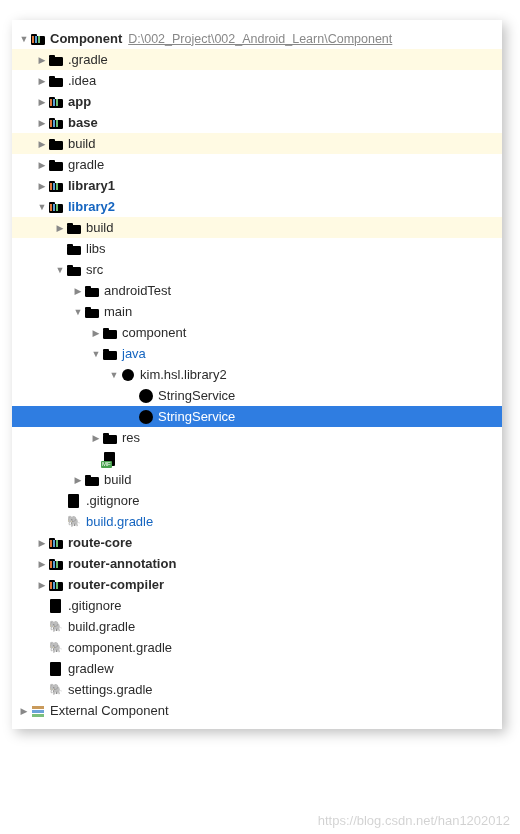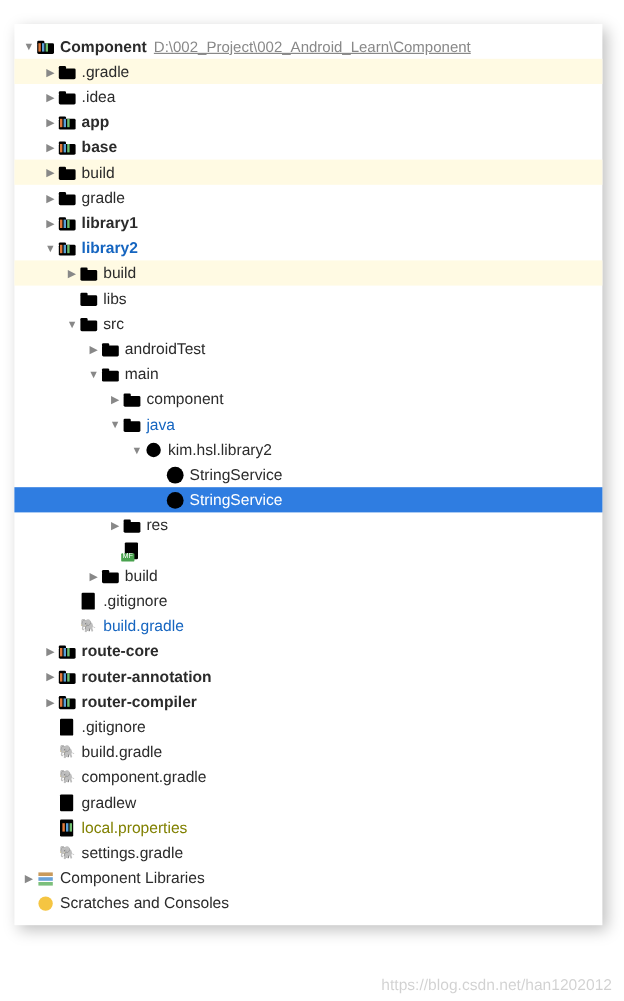--- a/index.html
+++ b/index.html
@@ -454,57 +454,34 @@
   <span class="sp" style="width:36px"></span>
   <span class="icon i-file-grey">
         <svg width="16" height="16">
           <use href="#file"></use>
         </svg>
       </span>
   <span class="label">gradlew</span>
 </div>
 
 
-<div class="row">
-  <span class="sp" style="width:36px"></span>
-  <span class="icon" style="position:relative">
-    <svg width="16" height="16">
-          <use href="#file"></use>
-        </svg>
-    <span class="stripes" style="left:4px;top:4px">
-          <i></i>
-          <i></i>
-          <i></i>
-        </span>
-  </span>
-  <span class="label olive">local.properties</span>
-</div>
 
 <div class="row">
   <span class="sp" style="width:36px"></span>
   <span class="icon i-gradle-eleph">🐘</span>
   <span class="label">settings.gradle</span>
 </div>
 
 <div class="row">
   <span class="sp" style="width:6px"></span>
   <span class="arrow">▶</span>
   <span class="icon">
         <svg width="16" height="16">
           <use href="#libstack"></use>
         </svg>
       </span>
-  <span class="label">Component Libraries</span>
-</div>
-
-<div class="row">
-  <span class="sp" style="width:18px"></span>
-  <span class="icon i-scratch">
-        <svg width="16" height="16">
-          <circle cx="8" cy="8" r="6"></circle>
-        </svg>
-      </span>
-  <span class="label">Scratches and Consoles</span>
-</div>
+  <span class="label">External Component</span>
+</div>
+
 
 </div>
 
 <div class="watermark">https://blog.csdn.net/han1202012</div>
 
 </body></html>

